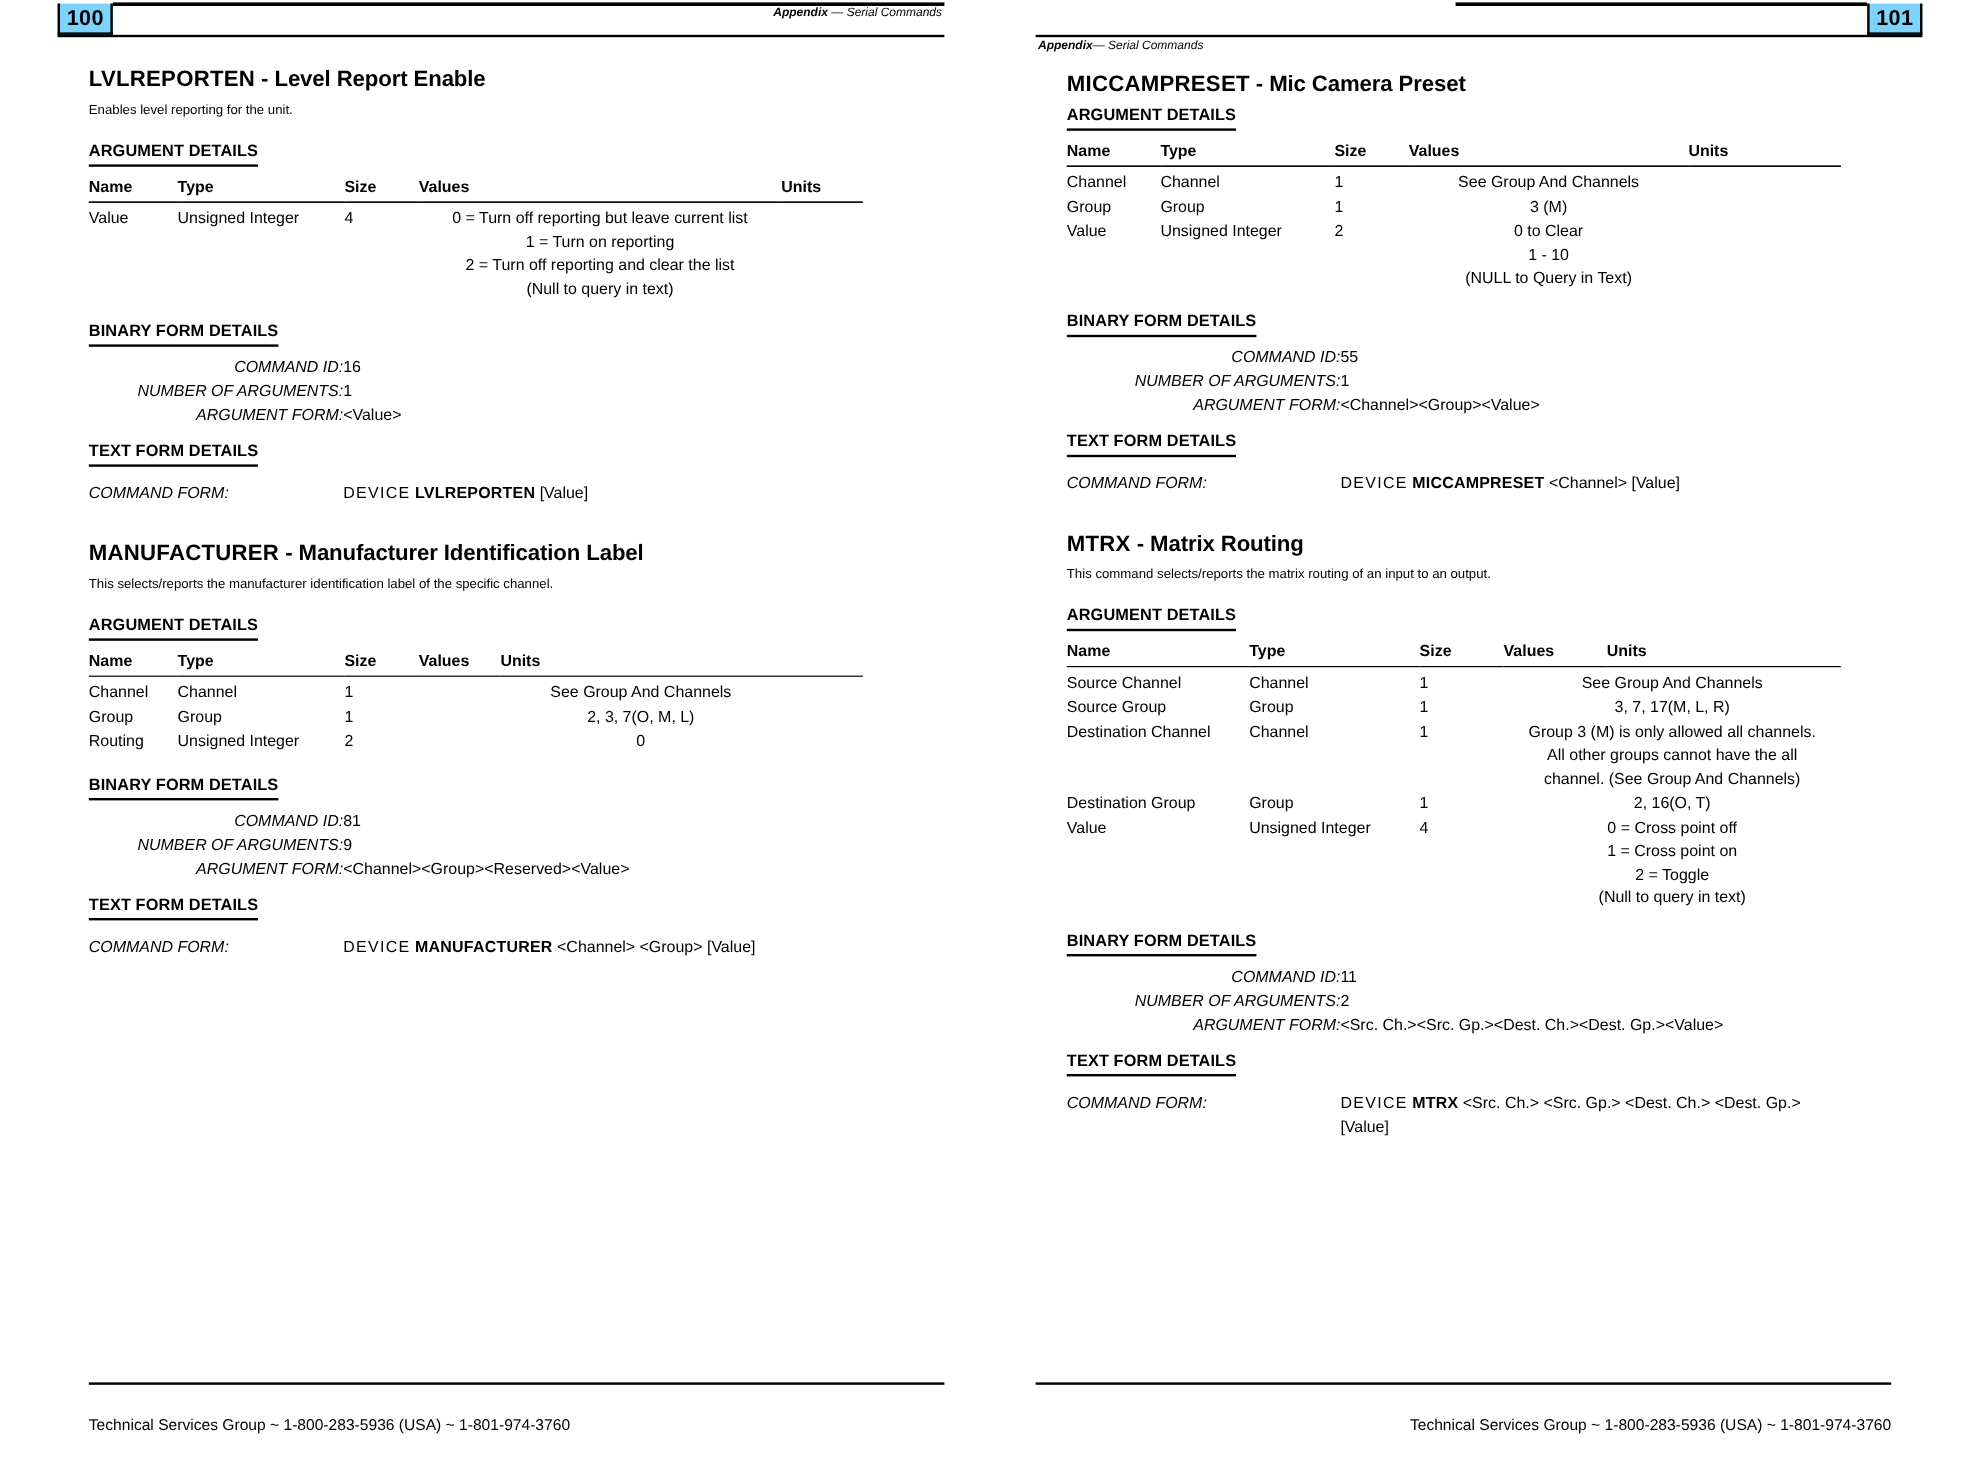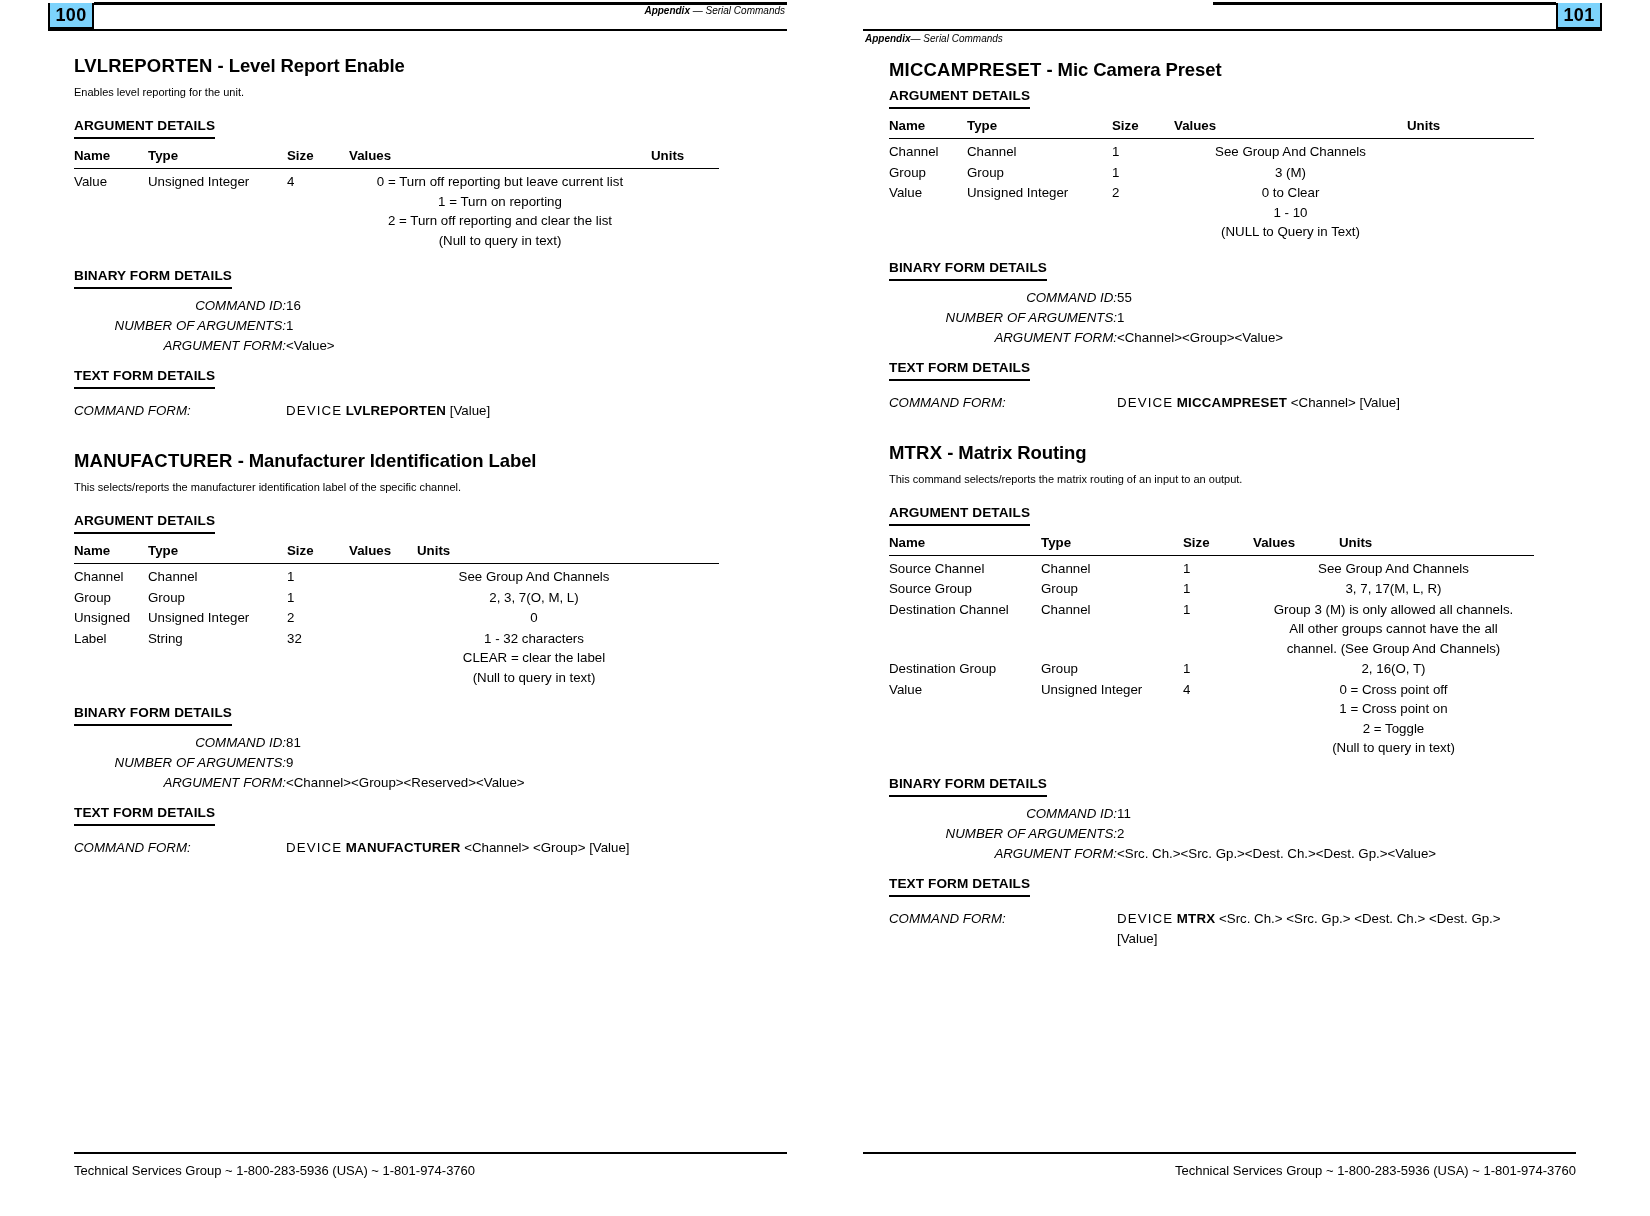--- a/index.html
+++ b/index.html
@@ -163,21 +163,21 @@
   .footer-rule {
     position: absolute;
     top: 0;
     left: 0;
     right: 0;
     height: 2px;
     background: #000;
   }
   .footer-text {
     position: absolute;
-    top: 11px;
+    top: 28px;
     font-size: 13px;
     white-space: nowrap;
     text-align: center;
   }
   .footer-text.align-left { left: 0; }
   .footer-text.align-right { right: 0; }
 </style>
 </head>
 <body>
 
@@ -291,35 +291,25 @@
             </tr>
             <tr>
               <td>Group</td>
               <td>Group</td>
               <td>1</td>
               <td colspan="2">
                 <div class="vline">2, 3, 7(O, M, L)</div>
               </td>
             </tr>
             <tr>
-              <td>Unsigned</td>
+              <td>Routing</td>
               <td>Unsigned Integer</td>
               <td>2</td>
               <td colspan="2">
                 <div class="vline">0</div>
-              </td>
-            </tr>
-            <tr>
-              <td>Label</td>
-              <td>String</td>
-              <td>32</td>
-              <td colspan="2">
-                <div class="vline">1 - 32 characters</div>
-                <div class="vline">CLEAR = clear the label</div>
-                <div class="vline">(Null to query in text)</div>
               </td>
             </tr>
           </tbody>
         </table>
 
         <div style="height:14px"></div>
         <div class="section-head">BINARY FORM DETAILS</div>
         <div class="block-tight">
           <div class="kv kv-ind">
             <span class="k">COMMAND ID:</span>

